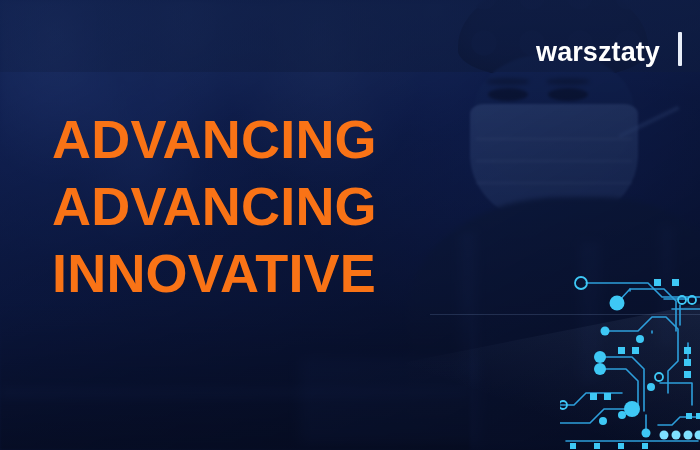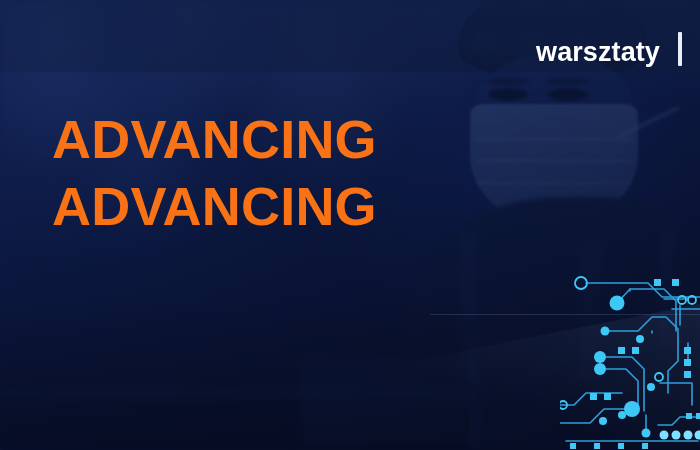--- a/index.html
+++ b/index.html
@@ -279,15 +279,16 @@
   </div>
 
   <div class="kicker">
     <span class="kicker-word">warsztaty</span>
     <span class="kicker-divider"></span>
   </div>
 
   <div class="headline">
     <div class="headline-line">ADVANCING</div>
     <div class="headline-line">ADVANCING</div>
+    <div class="headline-line">INNOVATIVE</div>
   </div>
 
 </div>
 
 </body></html>

